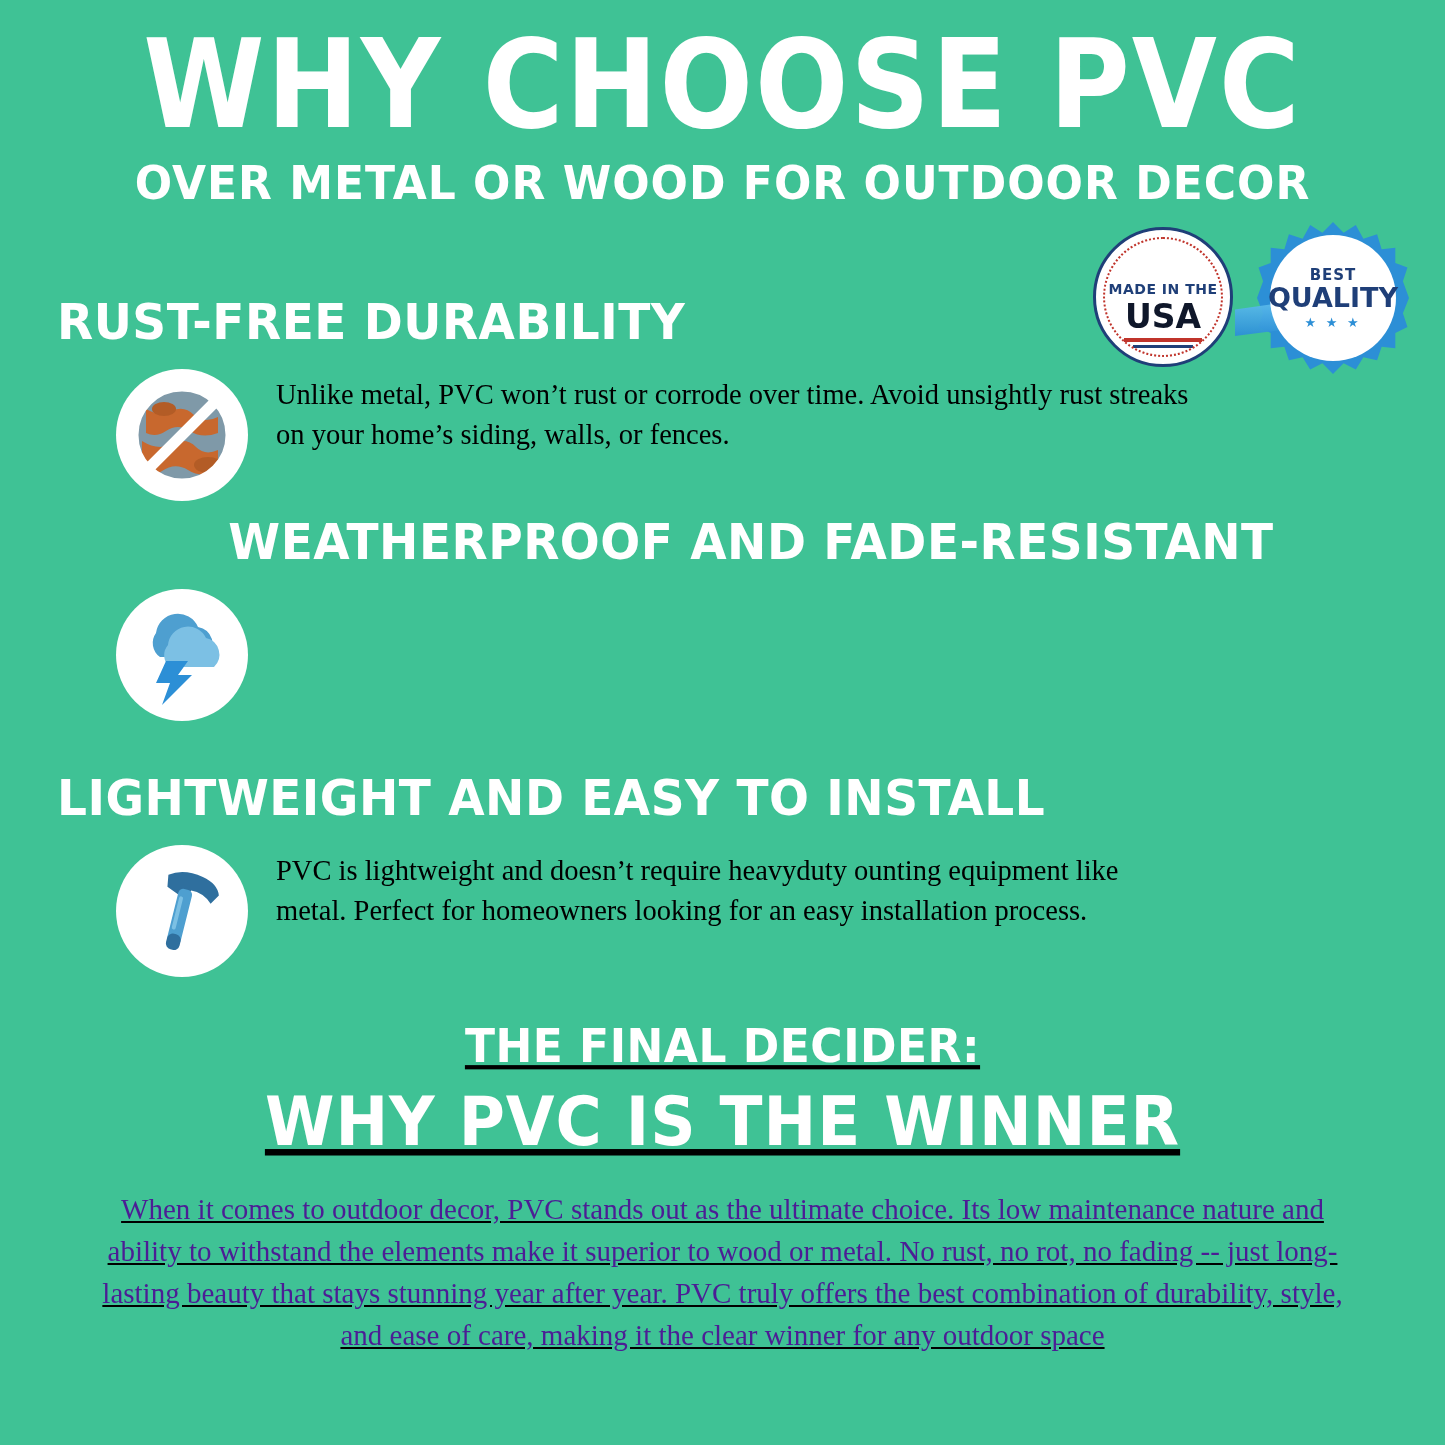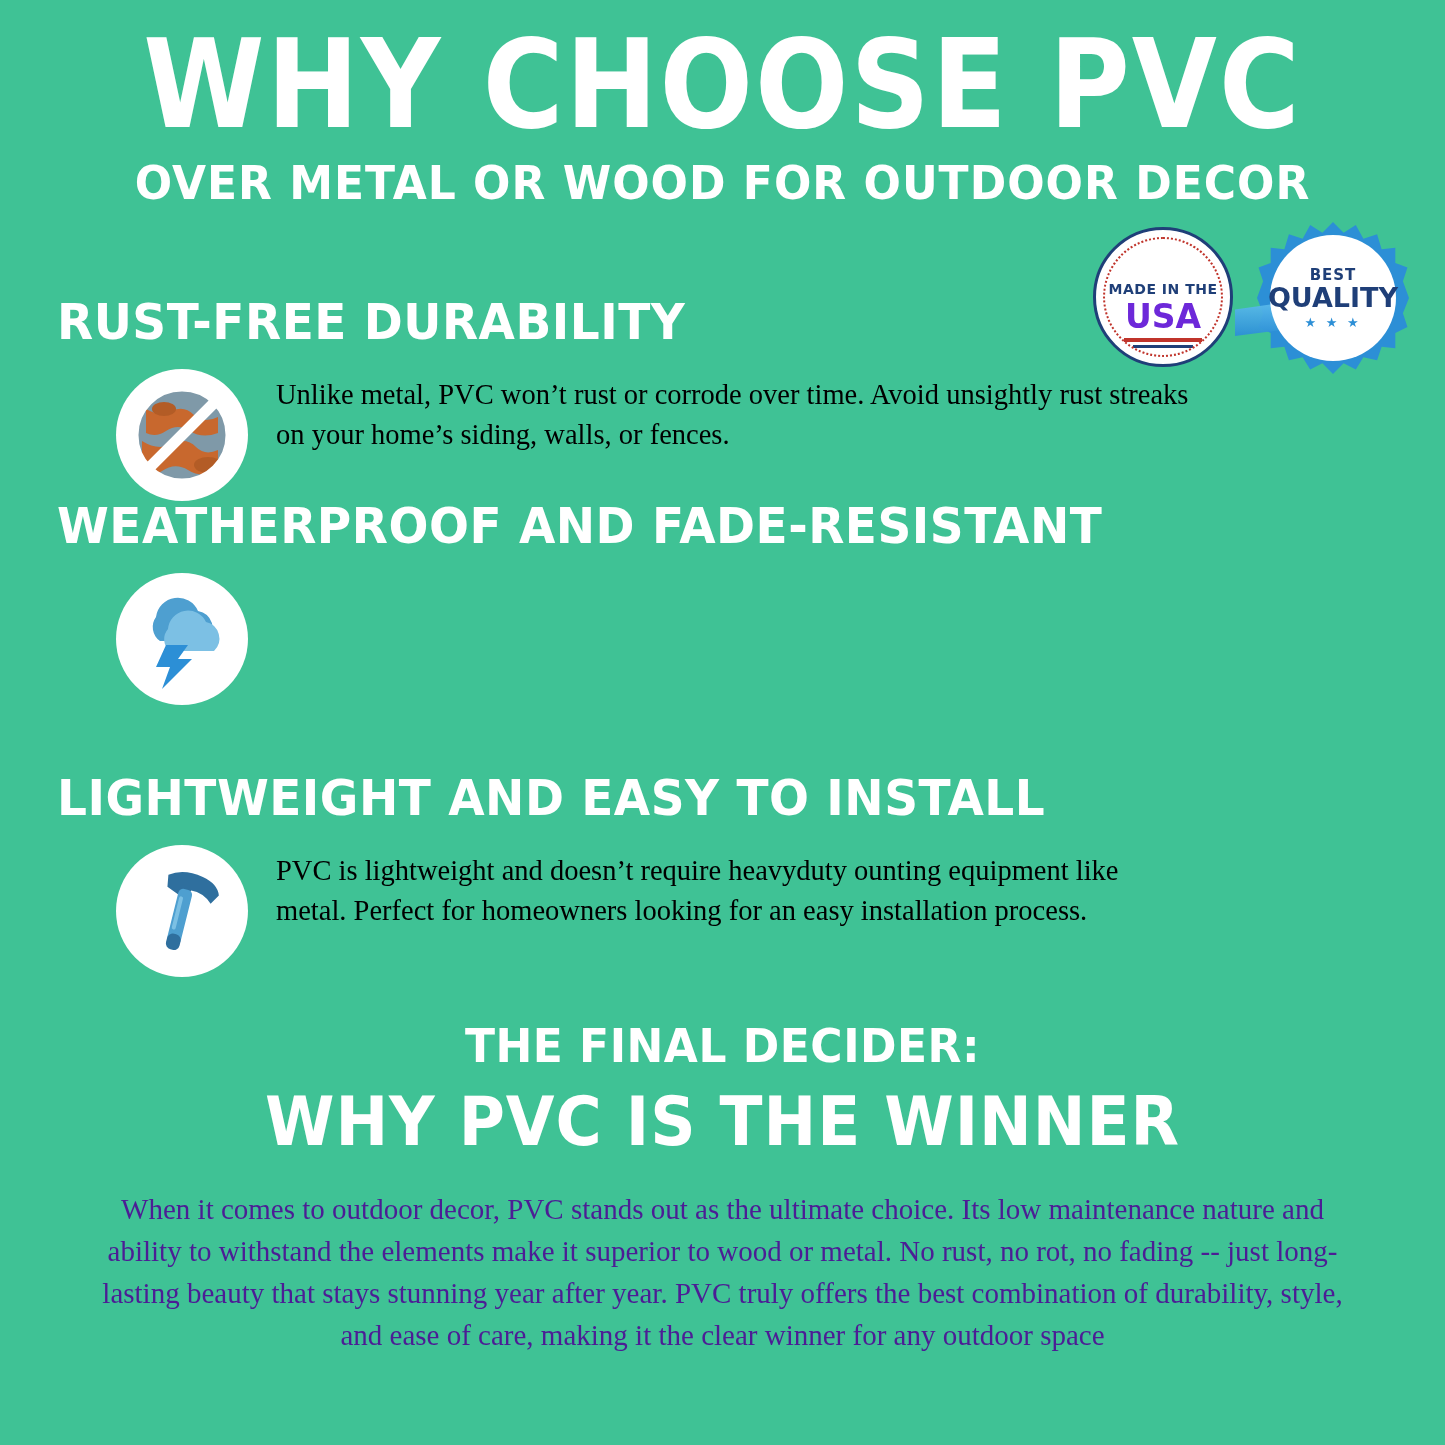--- a/index.html
+++ b/index.html
@@ -86,21 +86,21 @@
     color: #1f3f78;
     letter-spacing: 0.5px;
     line-height: 1.1;
     text-align: center;
     margin-top: 36px;
   }
   .badge-usa .usa {
     font-family: "DejaVu Sans", sans-serif;
     font-weight: bold;
     font-size: 33px;
-    color: #6d28d9;
+    color: #0f172a;
     line-height: 1;
     margin-top: 2px;
   }
   .badge-usa .bar {
     width: 78px;
     height: 4px;
     background: #c0342b;
     margin-top: 5px;
   }
   .badge-usa .bar2 {
@@ -214,20 +214,21 @@
     max-width: 920px;
   }
 
   
   .final {
     position: absolute;
     left: 0;
     top: 1020px;
     width: 100%;
     text-align: center;
+    text-decoration: underline;
   }
   .final-kicker {
     font-family: "DejaVu Sans", sans-serif;
     font-weight: bold;
     font-size: 44px;
     color: #ffffff;
     letter-spacing: 0.5px;
     margin: 0;
     transform: scaleY(1.06);
   }
@@ -296,21 +297,21 @@
             <ellipse cx="92" cy="96" rx="14" ry="8" fill="#b35c26"></ellipse>
           </g>
           <circle cx="66" cy="66" r="49" fill="none" stroke="#ffffff" stroke-width="11"></circle>
           <line x1="33" y1="99" x2="99" y2="33" stroke="#ffffff" stroke-width="11" stroke-linecap="round"></line>
         </svg>
       </div>
       <div class="section-text">Unlike metal, PVC won’t rust or corrode over time. Avoid unsightly rust streaks on your home’s siding, walls, or fences.</div>
     </div>
   </div>
 
-  <div class="section" style="top:496px;">
+  <div class="section" style="top:512px;text-align:center;">
     <div class="section-heading">WEATHERPROOF AND FADE-RESISTANT</div>
     <div class="section-body">
       <div class="icon-circle">
         <svg width="132" height="132" viewBox="0 0 132 132" aria-hidden="true">
           <path d="M40 44 a22 22 0 0 1 42 -6 a18 18 0 0 1 10 30 l-48 0 a17 17 0 0 1 -4 -24 z" fill="#4e9fd0"></path>
           <path d="M52 56 a20 20 0 0 1 38 -7 a17 17 0 0 1 8 29 l-44 0 a15 15 0 0 1 -2 -22 z" fill="#7cc0e4"></path>
           <path d="M72 72 l-22 0 -10 22 14 0 -8 22 30 -30 -14 0 z" fill="#2c8fd6"></path>
         </svg>
       </div>
     </div>

